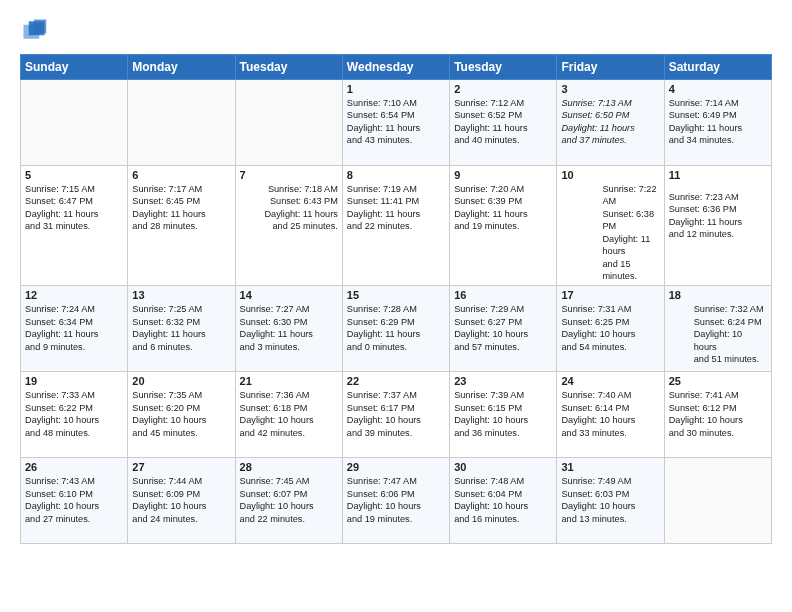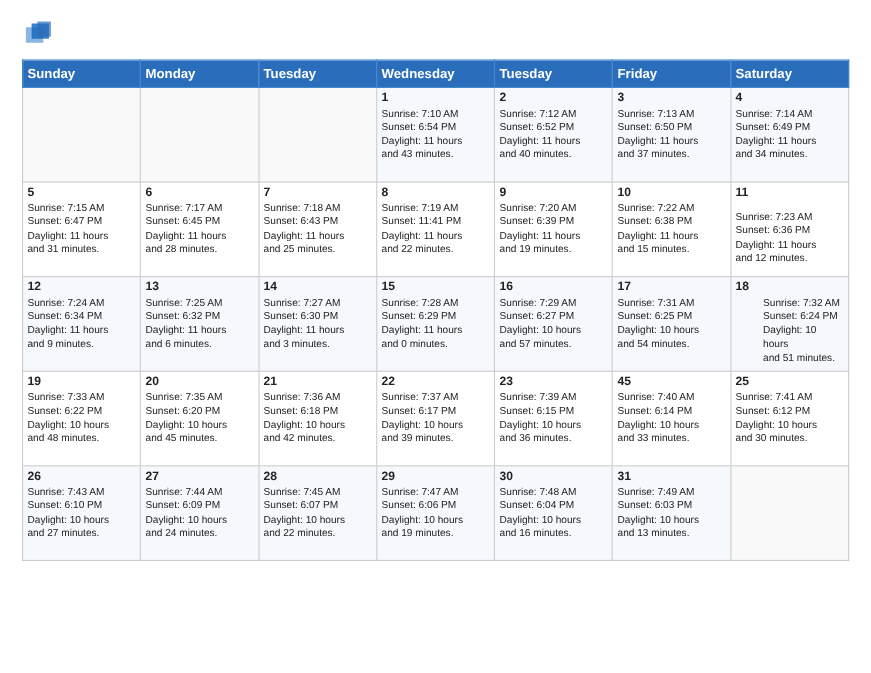--- a/index.html
+++ b/index.html
@@ -149,21 +149,21 @@
           </td>
           <td>
             <span class="day-num">2</span>
             <div class="cell-text" style="white-space: pre-line;">Sunrise: 7:12 AM
 Sunset: 6:52 PM
 Daylight: 11 hours
 and 40 minutes.</div>
           </td>
           <td>
             <span class="day-num">3</span>
-            <div class="cell-text" style="white-space: pre-line;">Sunrise: 7:13 AM
+            <div class="cell-text" style="white-space: pre-line; font-style: italic;">Sunrise: 7:13 AM
 Sunset: 6:50 PM
 Daylight: 11 hours
 and 37 minutes.</div>
           </td>
           <td>
             <span class="day-num">4</span>
             <div class="cell-text" style="white-space: pre-line;">Sunrise: 7:14 AM
 Sunset: 6:49 PM
 Daylight: 11 hours
 and 34 minutes.</div>
@@ -179,42 +179,42 @@
           </td>
           <td>
             <span class="day-num">6</span>
             <div class="cell-text" style="white-space: pre-line;">Sunrise: 7:17 AM
 Sunset: 6:45 PM
 Daylight: 11 hours
 and 28 minutes.</div>
           </td>
           <td>
             <span class="day-num">7</span>
-            <div class="cell-text" style="white-space: pre-line;">Sunrise: 7:18 AM
+            <div class="cell-text" style="white-space: pre-line; text-align: right;">Sunrise: 7:18 AM
 Sunset: 6:43 PM
 Daylight: 11 hours
 and 25 minutes.</div>
           </td>
           <td>
             <span class="day-num">8</span>
             <div class="cell-text" style="white-space: pre-line;">Sunrise: 7:19 AM
 Sunset: 11:41 PM
 Daylight: 11 hours
 and 22 minutes.</div>
           </td>
           <td>
             <span class="day-num">9</span>
             <div class="cell-text" style="white-space: pre-line;">Sunrise: 7:20 AM
 Sunset: 6:39 PM
 Daylight: 11 hours
 and 19 minutes.</div>
           </td>
           <td>
             <span class="day-num">10</span>
-            <div class="cell-text" style="white-space: pre-line;">Sunrise: 7:22 AM
+            <div class="cell-text" style="white-space: pre-line; margin-left: 41px;">Sunrise: 7:22 AM
 Sunset: 6:38 PM
 Daylight: 11 hours
 and 15 minutes.</div>
           </td>
           <td>
             <span class="day-num">11</span>
             <div class="cell-text" style="white-space: pre-line; margin-top: 10px;">Sunrise: 7:23 AM
 Sunset: 6:36 PM
 Daylight: 11 hours
 and 12 minutes.</div>
@@ -301,21 +301,21 @@
 and 39 minutes.</div>
           </td>
           <td>
             <span class="day-num">23</span>
             <div class="cell-text" style="white-space: pre-line;">Sunrise: 7:39 AM
 Sunset: 6:15 PM
 Daylight: 10 hours
 and 36 minutes.</div>
           </td>
           <td>
-            <span class="day-num">45</span>
+            <span class="day-num">24</span>
             <div class="cell-text" style="white-space: pre-line;">Sunrise: 7:40 AM
 Sunset: 6:14 PM
 Daylight: 10 hours
 and 33 minutes.</div>
           </td>
           <td>
             <span class="day-num">25</span>
             <div class="cell-text" style="white-space: pre-line;">Sunrise: 7:41 AM
 Sunset: 6:12 PM
 Daylight: 10 hours

